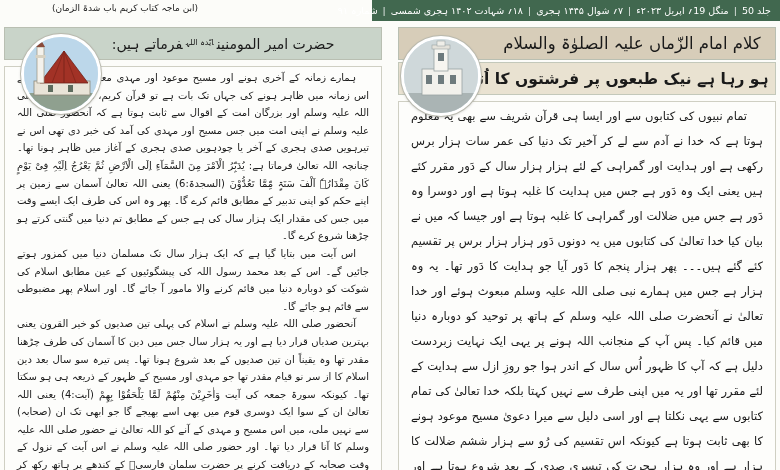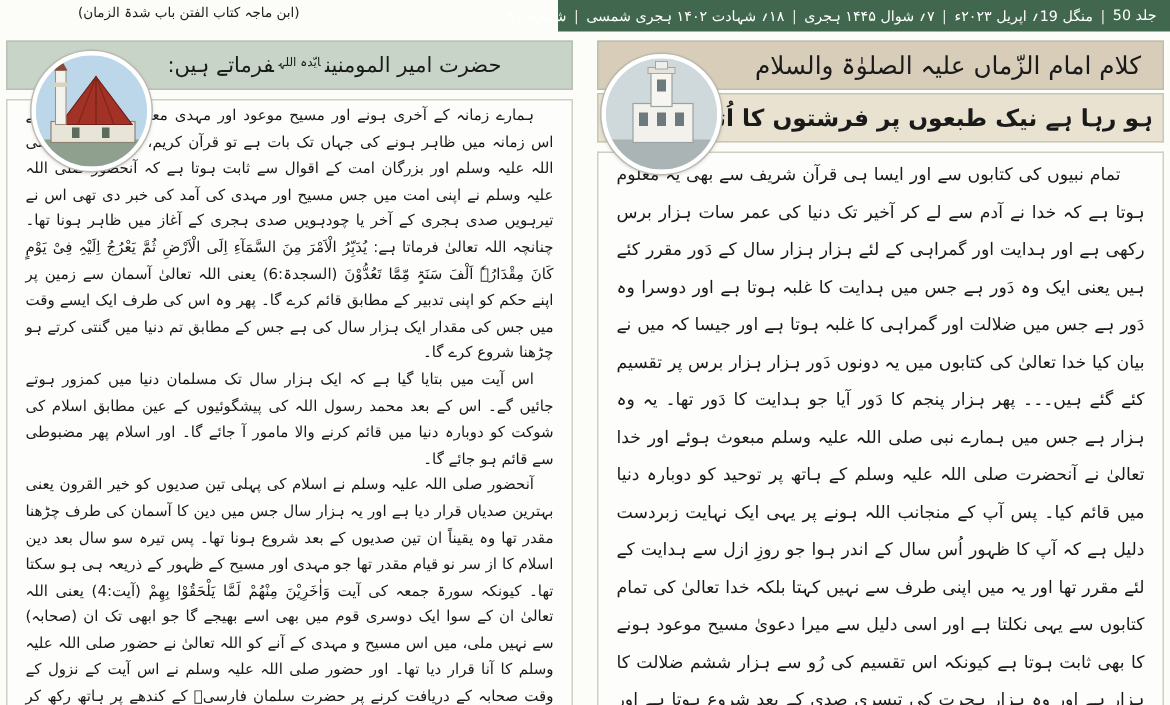--- a/index.html
+++ b/index.html
@@ -85,21 +85,21 @@
   }
   .column.left  .photo-circle{left:16px;top:6px;}
   .column.right .photo-circle{left:2px;top:8px;}
   .photo-circle svg{display:block;width:100%;height:100%;}
 </style>
 </head>
 <body>
 
 <div class="page">
 
-  <div class="masthead-citation">(ابن ماجہ کتاب الفتن باب شدۃ الزمان)</div>
+  <div class="masthead-citation">(ابن ماجہ کتاب کریم باب شدۃ الزمان)</div>
   <div class="dateline-bar">
     <span class="seg">جلد 50</span>
     <span class="seg">منگل 19؍ اپریل ۲۰۲۳ء</span>
     <span class="seg">۷؍ شوال ۱۴۴۵ ہجری</span>
     <span class="seg">۱۸؍ شہادت ۱۴۰۲ ہجری شمسی</span>
     <span class="seg">شمارہ ۹۱</span>
   </div>
 
   <div class="column right">
     <div class="kicker-band">

